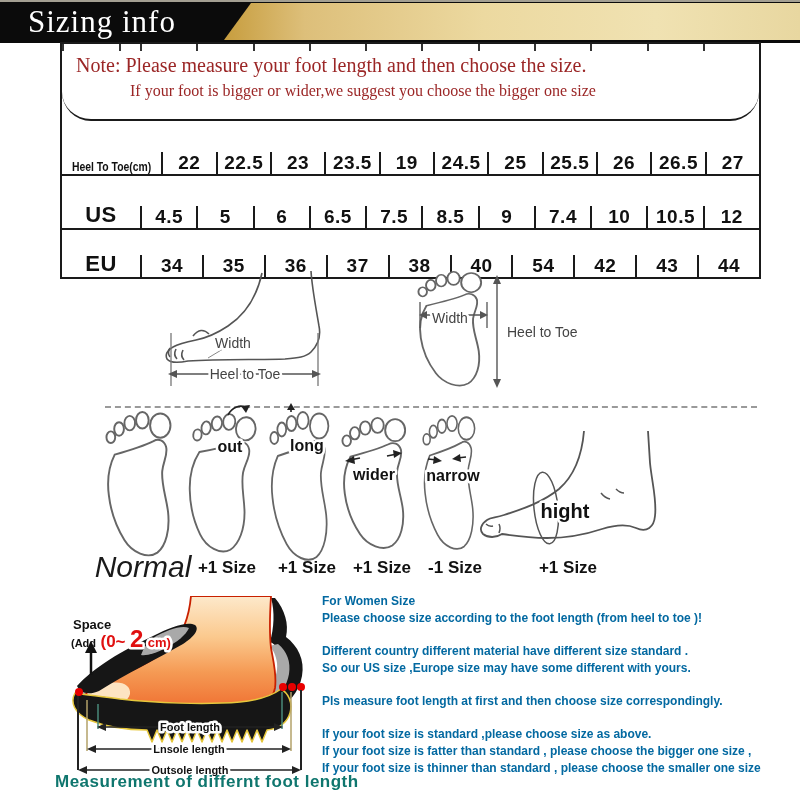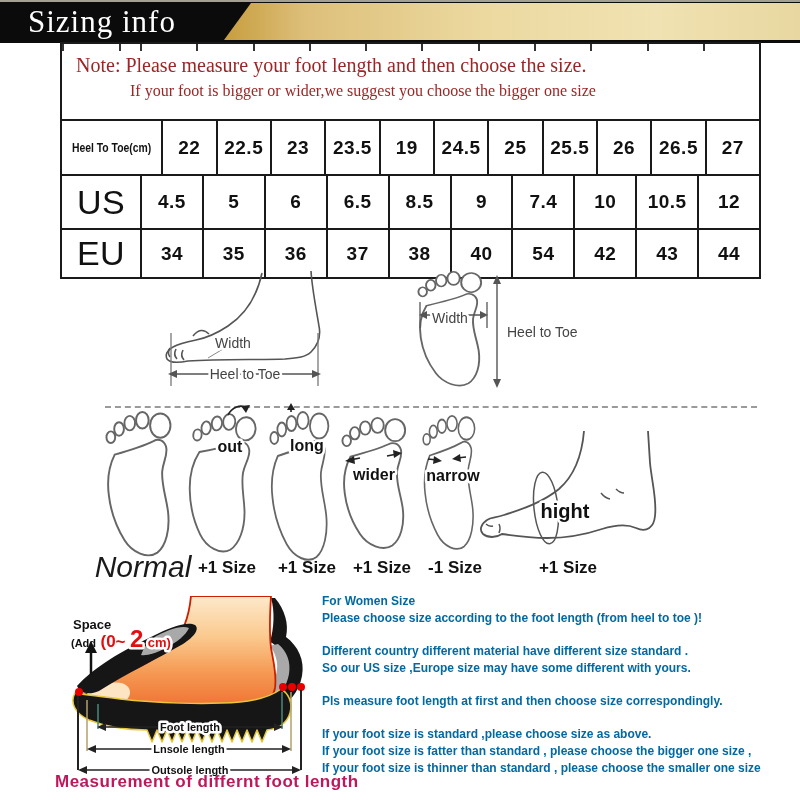--- a/index.html
+++ b/index.html
@@ -9,40 +9,40 @@
   .banner{position:absolute;left:0;top:0;width:767px;height:43px;background:#0b0b0b;padding-left:36px;}
   .banner-topline{position:absolute;left:0;top:0;width:800px;height:2px;background:#c9c4b4;opacity:.8;}
   .banner-gold{position:absolute;left:224px;top:3px;width:576px;height:37px;
      background:linear-gradient(to right,#c79d3e 0%,#ddbf7a 14%,#ecd9a0 45%,#f0e2b2 75%,#e8d7a0 100%);
      clip-path:polygon(27px 0,100% 0,100% 100%,0 100%);}
   .banner-title{position:absolute;left:28px;top:4px;color:#fff;font-family:"Liberation Serif",serif;
      font-size:31px;letter-spacing:1px;}
   
   .size-table{position:absolute;left:60px;top:42px;width:697px;border:2px solid #1a1a1a;background:#fff;}
   .note-row{position:relative;height:75px;border-bottom:2px solid #1a1a1a;
-     font-family:"Liberation Serif",serif;color:#9b2626;}
+     font-family:"Liberation Serif",serif;color:#9b2626;border-radius:29px;}
   .note-ticks{position:absolute;left:0;top:0;width:100%;height:7px;
      background-image:repeating-linear-gradient(to right,#333 0 2px,transparent 2px 56.3px);
      background-position:78px 0;}
   .note-l1{position:absolute;left:14px;top:10px;font-size:20px;white-space:nowrap;}
   .note-l2{position:absolute;left:68px;top:38px;font-size:16px;white-space:nowrap;}
-  .trow{display:flex;}
+  .trow{display:flex;align-items:flex-end;}
   .trow + .trow{border-top:2px solid #1a1a1a;}
   .tcell{flex:1;border-left:2px solid #1a1a1a;display:flex;align-items:center;justify-content:center;
      font-size:19px;font-weight:bold;color:#111;letter-spacing:.5px;}
   .tlabel{flex:0 0 78px;border-left:none;}
   .r-head{height:53px;} .r-us{height:52px;} .r-eu{height:47px;}
   .lbl-cond{font-size:13px;font-weight:bold;letter-spacing:0;transform:scaleX(.8);white-space:nowrap;}
-  .lbl-big{font-size:34px;font-weight:normal;}
+  .lbl-big{font-size:22px;font-weight:bold;}
   
   .meas-svg{position:absolute;left:60px;top:268px;}
   .dashline{position:absolute;left:105px;top:406px;width:652px;border-top:2px dashed #9a9a9a;}
   .feet-svg{position:absolute;left:95px;top:403px;}
   .shoe-svg{position:absolute;left:35px;top:596px;}
-  .caption{position:absolute;left:55px;top:772px;font-size:17px;font-weight:bold;color:#be185d;
+  .caption{position:absolute;left:55px;top:772px;font-size:17px;font-weight:bold;color:#0f766e;
      letter-spacing:.5px;white-space:nowrap;}
   
   .info{position:absolute;left:322px;top:593px;width:475px;color:#0369a1;}
   .info div{font-size:12px;font-weight:bold;line-height:17px;white-space:nowrap;}
   .gap{margin-top:16px;}
   svg text{font-family:"Liberation Sans",sans-serif;}
   .halo{paint-order:stroke;stroke:#fff;stroke-width:5px;stroke-linejoin:round;}
 </style>
 </head>
 <body>
@@ -78,20 +78,21 @@
       <div class="tcell">27</div>
     </div>
     <div class="trow r-us">
       <div class="tcell tlabel">
           <span class="lbl-big">US</span>
         </div>
       <div class="tcell">4.5</div>
       <div class="tcell">5</div>
       <div class="tcell">6</div>
       <div class="tcell">6.5</div>
+      <div class="tcell">7.5</div>
       <div class="tcell">8.5</div>
       <div class="tcell">9</div>
       <div class="tcell">7.4</div>
       <div class="tcell">10</div>
       <div class="tcell">10.5</div>
       <div class="tcell">12</div>
     </div>
     <div class="trow r-eu">
       <div class="tcell tlabel">
           <span class="lbl-big">EU</span>

